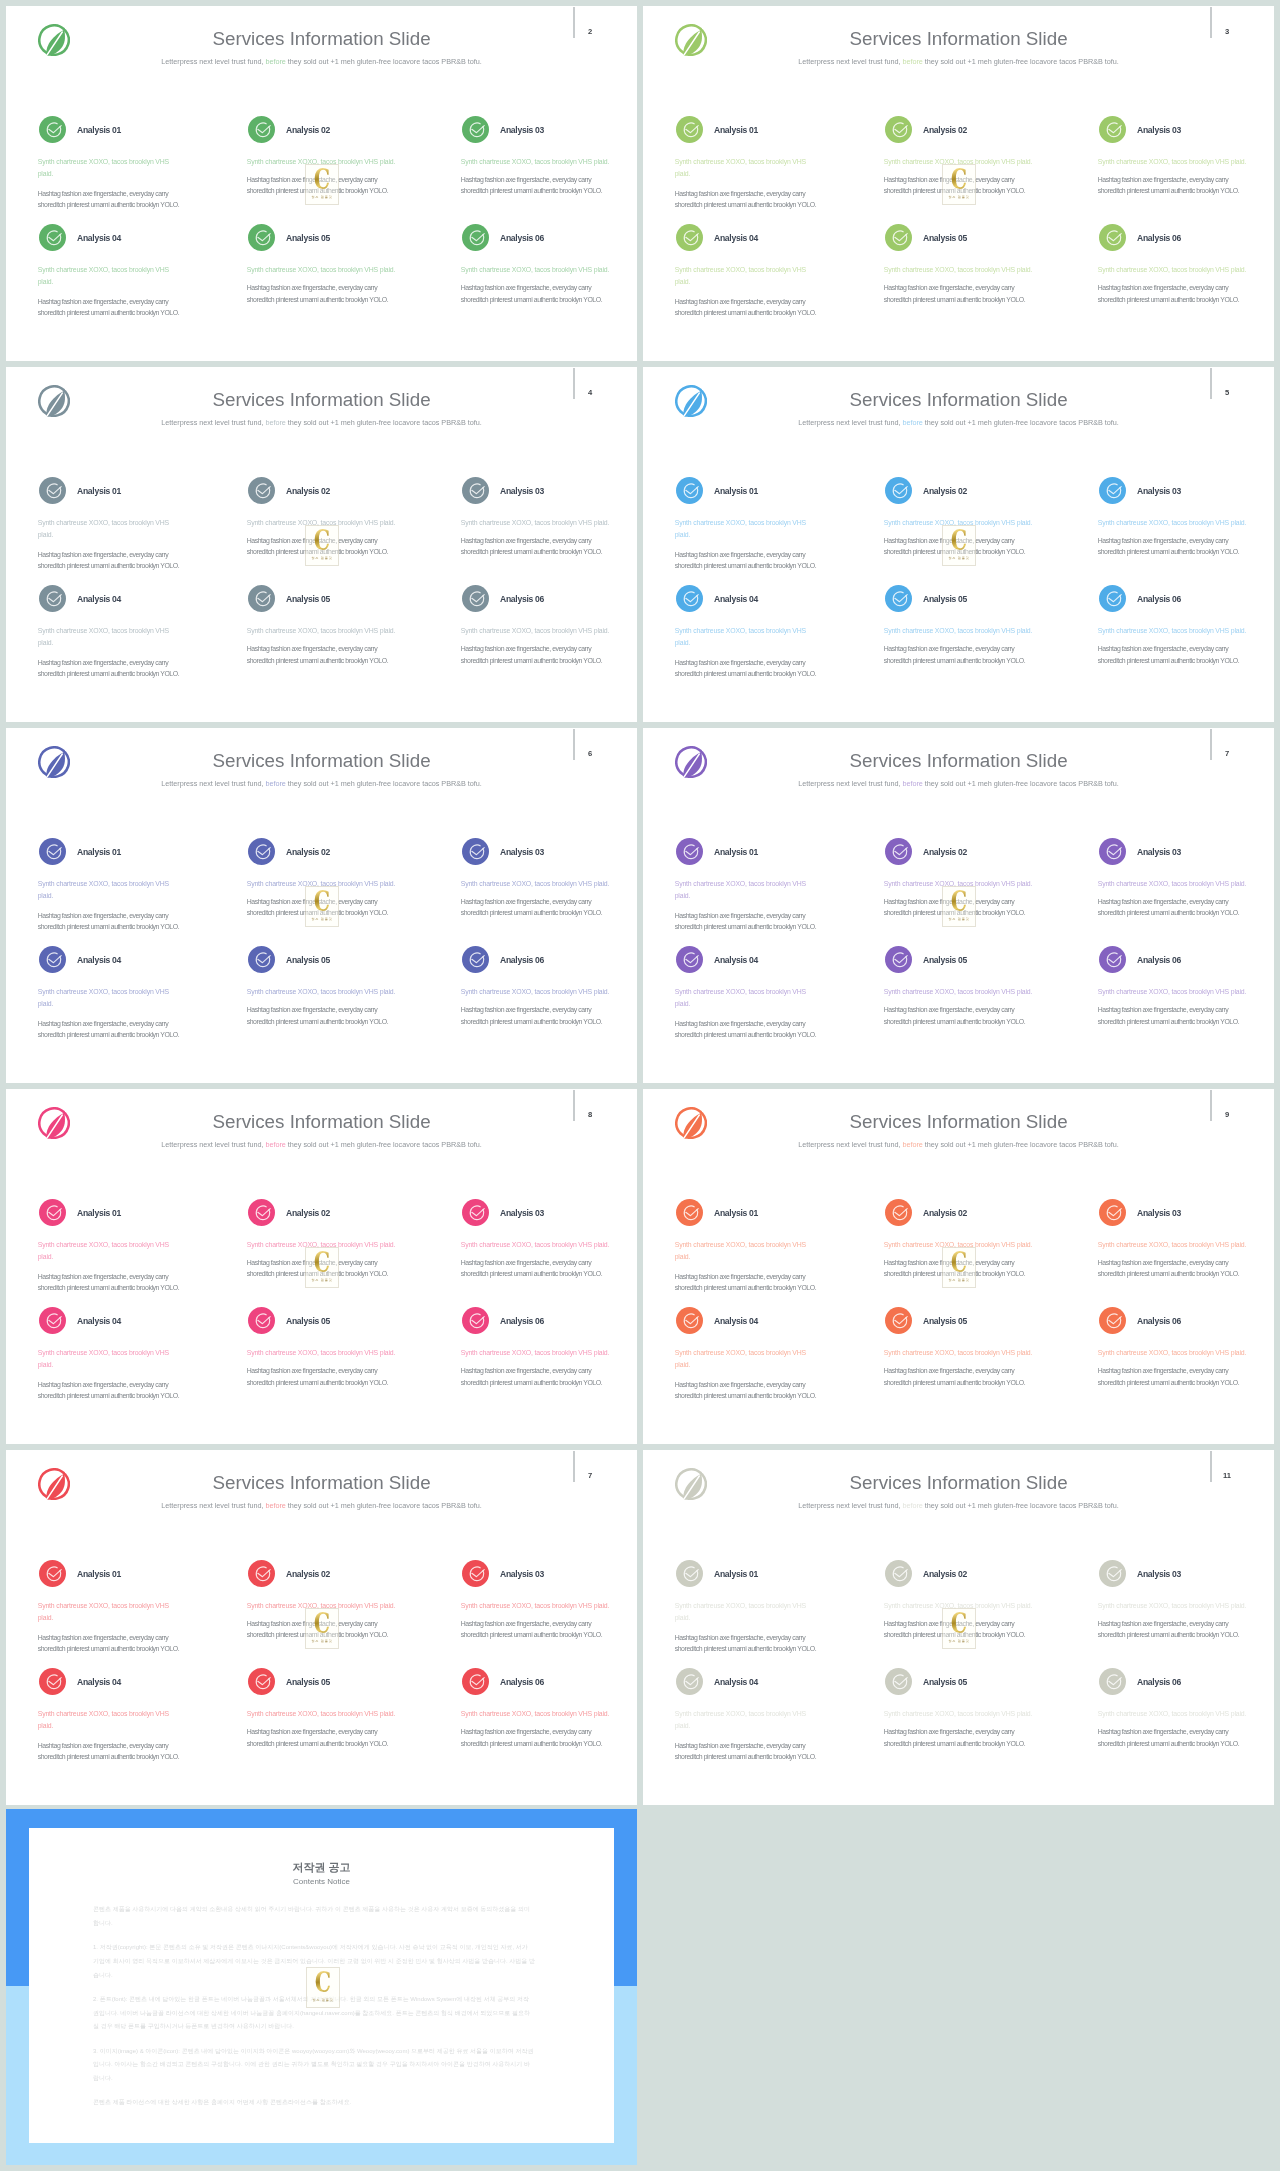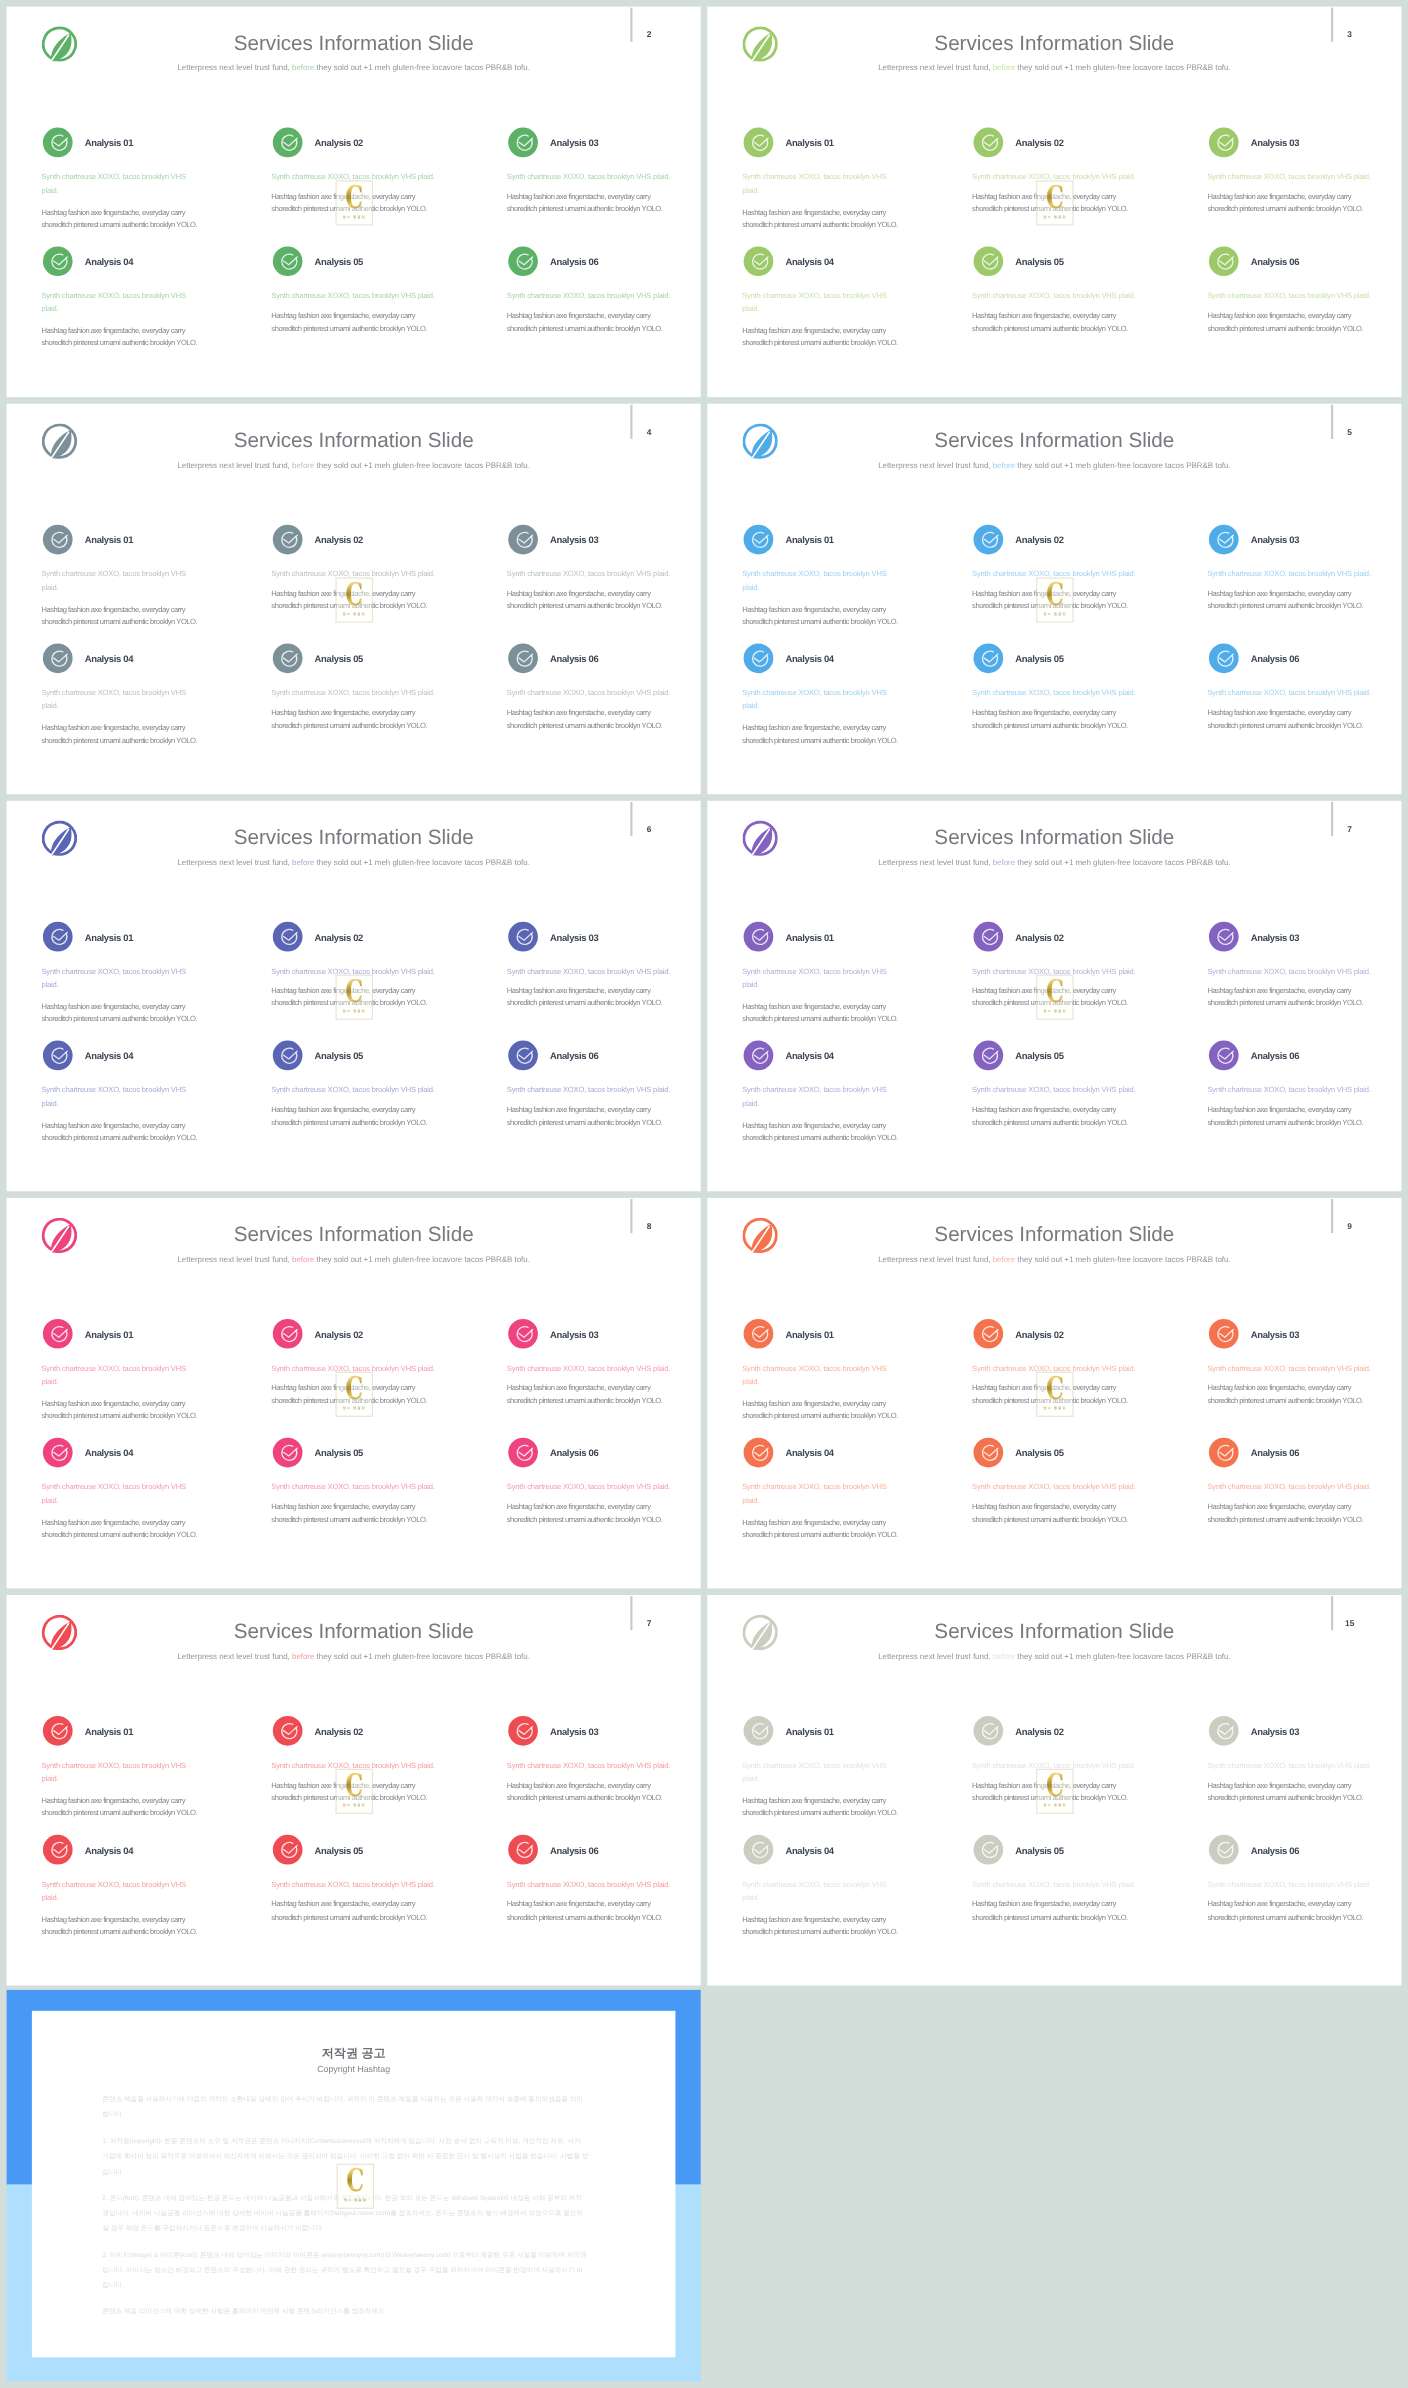--- a/index.html
+++ b/index.html
@@ -825,21 +825,21 @@
         <span class="logo">
           <svg viewBox="8.4 4.8 47.6 47.8">
             <path d="M46.8 12.3 A22 22 0 1 0 48.8 14.3" fill="none" stroke="#cbcdc1" stroke-width="3.8" stroke-linecap="round"></path>
             <path d="M47.6 13.4 C 38.0 18.0 29.0 26.3 24.4 34.4 C 20.9 40.8 20.0 47.4 21.3 52.6 C 31.0 51.6 40.0 46.0 44.8 38.4 C 49.6 30.8 49.0 21.8 47.6 13.4 Z" fill="#cbcdc1"></path>
             <path d="M44.6 16.8 L 20.6 52.8" fill="none" stroke="#ffffff" stroke-width="2.2" stroke-linecap="round"></path>
           </svg>
         </span>
         <div class="stitle">Services Information Slide</div>
         <div class="ssub"><span>Letterpress next level trust fund,</span> <span class="hl" style="color:#e2e4dd">before</span> <span>they sold out +1 meh gluten-free locavore tacos PBR&amp;B tofu.</span></div>
         <div class="pbar"></div>
-        <div class="pnum">15</div>
+        <div class="pnum">11</div>
         <div class="items" style="position:absolute;left:0;top:0;width:631px;height:355px">
           <div class="cell c0" style="left:33px;top:110px">
             <span class="ico" style="background:#cbcdc1">
               <svg viewBox="0 0 27 27">
                 <path d="M20.8 10.2 A6.8 6.8 0 1 1 18.6 8.0" fill="none" stroke="#ffffff" stroke-opacity="0.82" stroke-width="1.15"></path>
                 <path d="M9.8 13.3 L 14.5 16.7 L 22.2 9.6" fill="none" stroke="#ffffff" stroke-opacity="0.82" stroke-width="1.15" stroke-linecap="round" stroke-linejoin="round"></path>
               </svg>
             </span>
             <div class="itit">Analysis 01</div>
             <div class="p1" style="color:#e2e4dd">Synth chartreuse XOXO, tacos brooklyn VHS plaid.</div>
@@ -906,21 +906,21 @@
           <div class="cl">썽스 템플릿</div>
         </div>
       </div>
     </div>
 
   <div class="cbox">
     <div class="bg1"></div>
     <div class="bg2"></div>
     <div class="inner">
       <div class="ctitle">저작권 공고</div>
-      <div class="csub">Copyright Hashtag</div>
+      <div class="csub">Contents Notice</div>
       <div class="cbody" id="cbody">
           <p>콘텐츠 제품을 사용하시기에 다음의 계약의 소환내용 상세히 읽어 주시기 바랍니다. 귀하가 이 콘텐츠 제품을 사용하는 것은 사용자 계약서 보증에 동의하셨음을 의미합니다.</p>
           <p>1. 저작권(copyright): 본문 콘텐츠의 소유 및 저작권은 콘텐츠 이나지지(Contents&amp;wooyou)에 저작자에게 있습니다. 사전 승낙 없이 교육적 이보, 개인적인 자료, 서가 기업에 회사이 영리 목적으로 이보하셔서 제삼자에게 이보시는 것은 금지되어 있습니다. 이러한 교령 없이 위반 시 준정한 민사 및 형사상의 사법을 받습니다. 사법을 받습니다.</p>
           <p>2. 폰트(font): 콘텐츠 내에 담아있는 한글 폰트는 네이버 나눔글꼴과 서울서체서의 저작권입니다. 한글 외의 모든 폰트는 Windows System에 내장된 서체 공부의 저작권입니다. 네이버 나눔글꼴 라이선스에 대한 상세한 네이버 나눔글꼴 홈페이지(hangeul.naver.com)를 참조하세요. 폰트는 콘텐츠의 형식 배경에서 되었으므로 필요하실 경우 해당 폰트를 구입하시거나 등폰트로 변경하여 사용하시기 바랍니다.</p>
           <p>3. 이미지(image) &amp; 아이콘(icon): 콘텐츠 내에 담아있는 이미지와 아이콘은 wooyoy(wooyoy.com)와 Weooy(weooy.com) 으로부터 제공한 유료 서울을 이보하여 저작권입니다. 아이사는 항소간 배경되고 콘텐츠의 구성합니다. 이에 관한 권리는 귀하가 별도로 확인하고 필요할 경우 구입을 하지하셔야 아이콘을 반경하여 사용하시기 바랍니다.</p>
           <p>콘텐츠 제품 라이선스에 대한 상세한 사항은 홈페이지 어떤제 사항 콘텐츠라이선스를 참조하세요.</p>
         </div>
     </div>
     <div class="wm cwm">
       <div class="cc">C</div>

